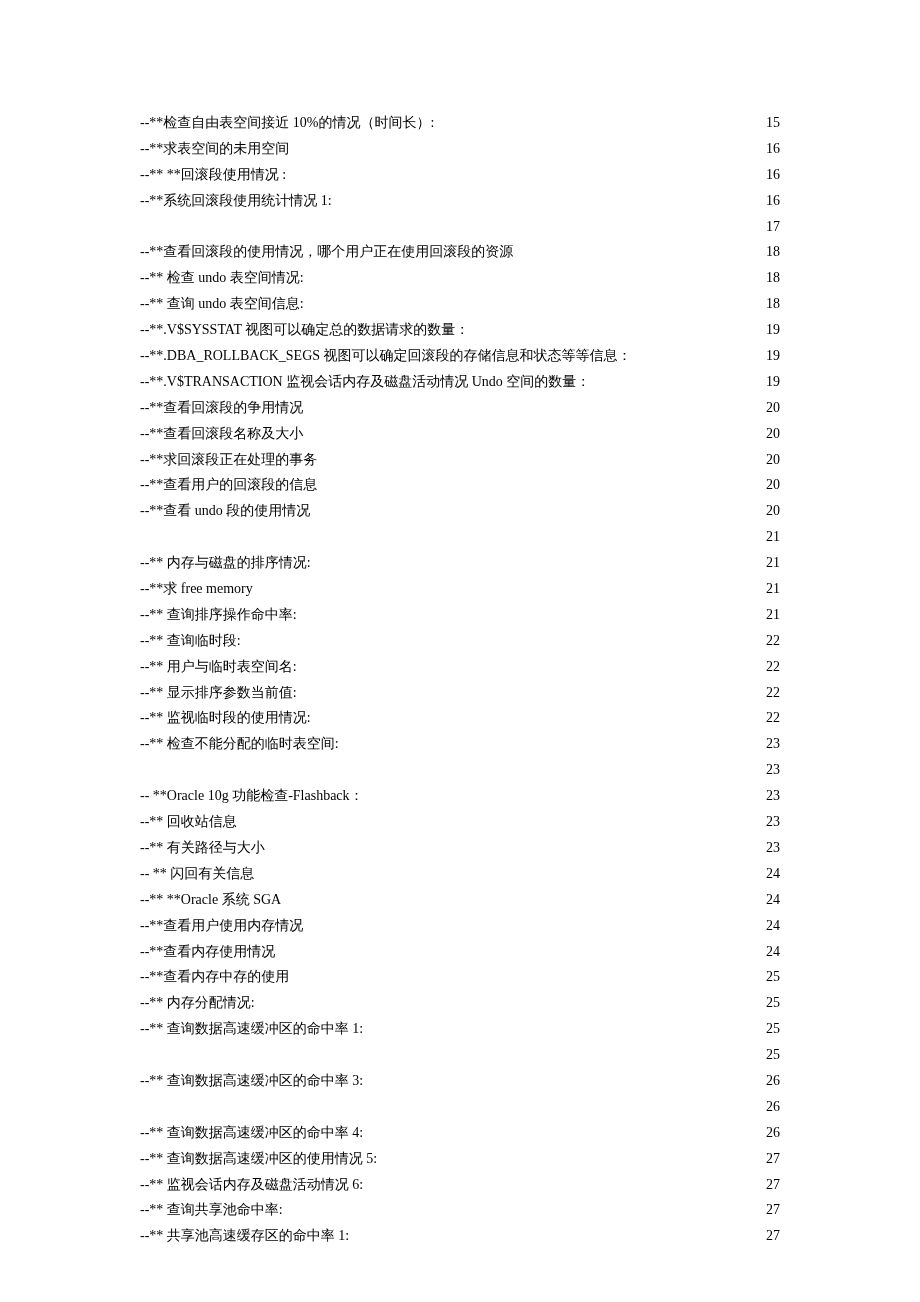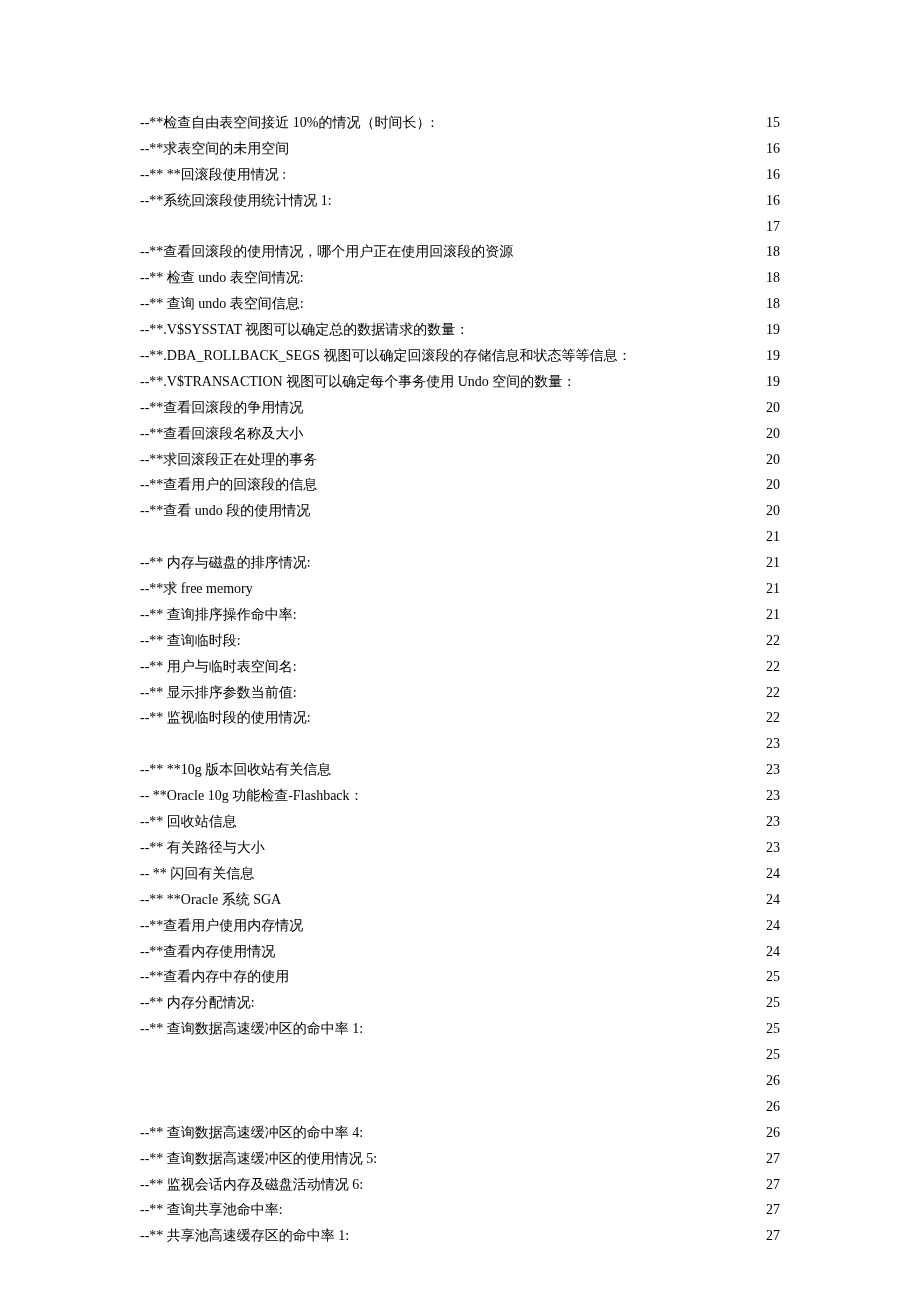--- a/index.html
+++ b/index.html
@@ -93,21 +93,21 @@
         <span class="toc-title">--**.V$SYSSTAT 视图可以确定总的数据请求的数量：</span>
         <span class="toc-leader"></span>
         <span class="toc-page">19</span>
       </div>
       <div class="toc-line">
         <span class="toc-title">--**.DBA_ROLLBACK_SEGS 视图可以确定回滚段的存储信息和状态等等信息：</span>
         <span class="toc-leader"></span>
         <span class="toc-page">19</span>
       </div>
       <div class="toc-line">
-        <span class="toc-title">--**.V$TRANSACTION 视图可以确定每个事务使用 Undo 空间的数量：</span>
+        <span class="toc-title">--**.V$TRANSACTION 监视会话内存及磁盘活动情况 Undo 空间的数量：</span>
         <span class="toc-leader"></span>
         <span class="toc-page">19</span>
       </div>
       <div class="toc-line">
         <span class="toc-title">--**查看回滚段的争用情况</span>
         <span class="toc-leader"></span>
         <span class="toc-page">20</span>
       </div>
       <div class="toc-line">
         <span class="toc-title">--**查看回滚段名称及大小</span>
@@ -162,25 +162,25 @@
         <span class="toc-title">--** 显示排序参数当前值:</span>
         <span class="toc-leader"></span>
         <span class="toc-page">22</span>
       </div>
       <div class="toc-line">
         <span class="toc-title">--** 监视临时段的使用情况:</span>
         <span class="toc-leader"></span>
         <span class="toc-page">22</span>
       </div>
       <div class="toc-line">
-        <span class="toc-leader"></span>
-        <span class="toc-page">23</span>
-      </div>
-      <div class="toc-line">
-        <span class="toc-title">--** **10g 版本回收站有关信息</span>
+        <span class="toc-title">--** 检查不能分配的临时表空间:</span>
+        <span class="toc-leader"></span>
+        <span class="toc-page">23</span>
+      </div>
+      <div class="toc-line">
         <span class="toc-leader"></span>
         <span class="toc-page">23</span>
       </div>
       <div class="toc-line">
         <span class="toc-title">-- **Oracle 10g 功能检查-Flashback：</span>
         <span class="toc-leader"></span>
         <span class="toc-page">23</span>
       </div>
       <div class="toc-line">
         <span class="toc-title">--** 回收站信息</span>
@@ -225,20 +225,21 @@
       <div class="toc-line">
         <span class="toc-title">--** 查询数据高速缓冲区的命中率 1:</span>
         <span class="toc-leader"></span>
         <span class="toc-page">25</span>
       </div>
       <div class="toc-line">
         <span class="toc-leader"></span>
         <span class="toc-page">25</span>
       </div>
       <div class="toc-line">
+        <span class="toc-title">--** 查询数据高速缓冲区的命中率 3:</span>
         <span class="toc-leader"></span>
         <span class="toc-page">26</span>
       </div>
       <div class="toc-line">
         <span class="toc-leader"></span>
         <span class="toc-page">26</span>
       </div>
       <div class="toc-line">
         <span class="toc-title">--** 查询数据高速缓冲区的命中率 4:</span>
         <span class="toc-leader"></span>

